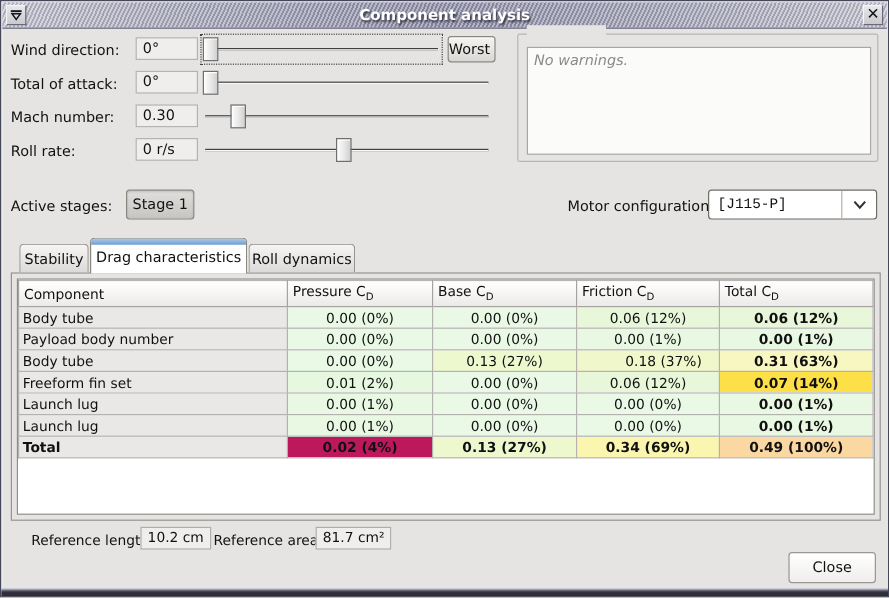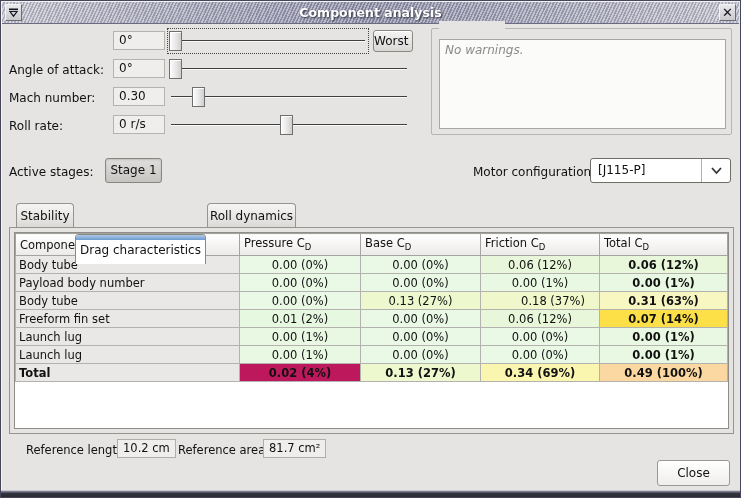--- a/index.html
+++ b/index.html
@@ -88,39 +88,38 @@
     background:linear-gradient(#e0dfdd,#c6c5c2);
     border:1px solid #88867f; border-radius:3px;
     box-shadow: inset 0 1px 2px rgba(0,0,0,.15);
     font-size:12px; text-align:center;
   }
   .motor-label { position:absolute; left:472px; top:164px; font-size:12px; }
   .combo {
     position:absolute; left:589px; top:157px; width:141px; height:25px;
     background:#fff; border:1px solid #6f6d68; border-radius:3px;
   }
-  .combo .combo-value { position:absolute; left:7px; top:0; line-height:23px; font-size:12px; }
+  .combo .combo-value { position:absolute; left:7px; top:0; line-height:23px; font-size:12px;font-family:Liberation Mono, monospace; }
   .combo .combo-arrow {
     position:absolute; right:0; top:0; bottom:0; width:29px;
     border-left:1px solid #b3b1ad;
     display:flex; align-items:center; justify-content:center;
   }
 
   
   .tab {
     position:absolute; border:1px solid #96948f; border-bottom:none;
     border-radius:4px 4px 0 0;
     background:linear-gradient(#f6f5f4,#dbdad7);
     font-size:12px; display:flex; align-items:center; justify-content:center;
     top:202px; height:24px; z-index:2;
   }
   .tab.selected {
     top:197px; height:30px; background:#fff; z-index:3;
     border-color:#8a8880;
-    margin-top:36px;
   }
   .tab.selected::before {
     content:''; position:absolute; top:0; left:0; right:0; height:5px;
     border-radius:3px 3px 0 0;
     background:linear-gradient(to bottom,#adc8e8,#6f9ccf);
   }
 
   
   .tab-panel {
     position:absolute; left:8px; top:226px; width:725px; height:207px;
@@ -177,28 +176,29 @@
         <rect x="1" y="1.5" width="9" height="1.6" fill="#15151f"></rect>
         <path d="M2 4.5 L9 4.5 L5.5 9.2 Z" fill="none" stroke="#15151f" stroke-width="1.2"></path>
       </svg>
     </div>
     <div class="tb-title">Component analysis</div>
     <div class="tb-btn close">
       <span>✕</span>
     </div>
   </div>
 
+  <div class="ctl-label" style="top:34px">Wind direction:</div>
   <div class="ctl-field" style="top:30px">0°</div>
   <div class="slider focused" style="left:168px; top:29px; width:198px;">
     <div class="track"></div>
     <div class="thumb" style="left: 0px;"></div>
   </div>
   <div class="btn worst-btn">Worst</div>
 
-  <div class="ctl-label" style="top:62px">Angle of attack:</div>
+  <div class="ctl-label" style="top:62px">Total of attack:</div>
   <div class="ctl-field" style="top:58px">0°</div>
   <div class="slider" style="left:168px; top:57px; width:240px;">
     <div class="track"></div>
     <div class="thumb" style="left: 0px;"></div>
   </div>
 
   <div class="ctl-label" style="top:90px">Mach number:</div>
   <div class="ctl-field" style="top:86px">0.30</div>
   <div class="slider" style="left:168px; top:85px; width:240px;">
     <div class="track"></div>

